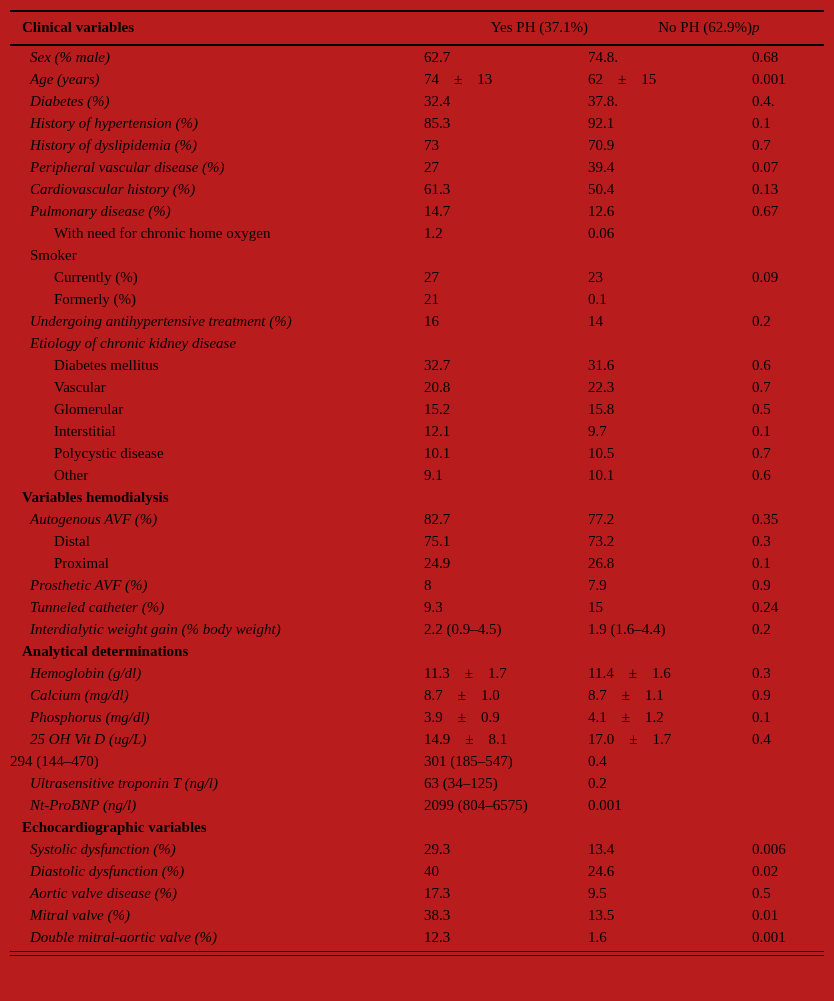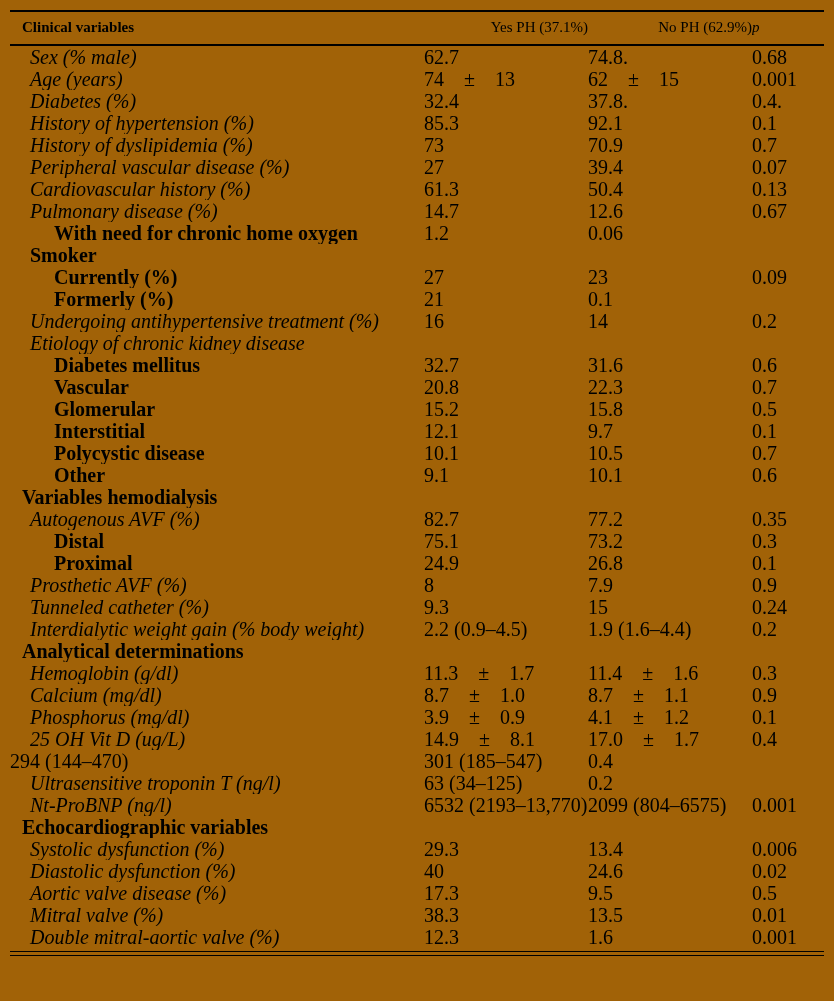--- a/index.html
+++ b/index.html
@@ -5,21 +5,21 @@
   html, body {
     margin: 0;
     padding: 0;
     background: #ffffff;
     color: #000000;
     font-family: "Liberation Serif", serif;
   }
   .page {
     width: 834px;
     height: 1001px;
-    background: #a16207;
+    background: #b91c1c;
     box-sizing: border-box;
     padding: 10px 10px 0 10px;
     overflow: hidden;
   }
   .table {
     width: 814px;
     border-top: 2px solid #000;
   }
   .header-row {
     display: grid;
@@ -39,34 +39,34 @@
     text-align: right;
   }
   .header-row .hp {
     font-style: italic;
     font-weight: normal;
   }
   .row {
     display: grid;
     grid-template-columns: 414px 164px 164px 1fr;
     align-items: baseline;
-    font-size: 20px;
+    font-size: 15px;
     line-height: 22px;
   }
   .cell {
     white-space: pre;
     overflow: hidden;
   }
   .label { box-sizing: border-box; }
   .indent-0 { padding-left: 12px; }
   .indent-1 { padding-left: 20px; }
   .indent-2 { padding-left: 44px; }
   .italic { font-style: italic; }
   .bold   { font-weight: bold; }
-  .roman  { font-style: normal; font-weight: bold; }
+  .roman  { font-style: normal; font-weight: normal; }
   .bottom-rule {
     margin-top: 3px;
     border-top: 1px solid #000;
     height: 3px;
     border-bottom: 1px solid #000;
   }
 </style>
 </head>
 <body>
 
@@ -311,21 +311,20 @@
   </div>
 
   <div class="row">
     <div class="cell label indent-1"><span class="lbl-main italic">Ultrasensitive troponin T (ng/l)</span><span class="lbl-extra"></span></div>
     <div class="cell val v1">63 (34–125)</div>
     <div class="cell pval">0.2</div>
   </div>
 
   <div class="row">
     <div class="cell label indent-1"><span class="lbl-main italic">Nt-ProBNP (ng/l)</span><span class="lbl-extra"></span></div>
-    <div class="cell val v1">6532 (2193–13,770)</div>
     <div class="cell val v2">2099 (804–6575)</div>
     <div class="cell pval">0.001</div>
   </div>
 
   <div class="row">
     <div class="cell label indent-0"><span class="lbl-main bold">Echocardiographic variables</span><span class="lbl-extra"></span></div>
     <div class="cell val v1"></div>
     <div class="cell val v2"></div>
     <div class="cell pval"></div>
   </div>

